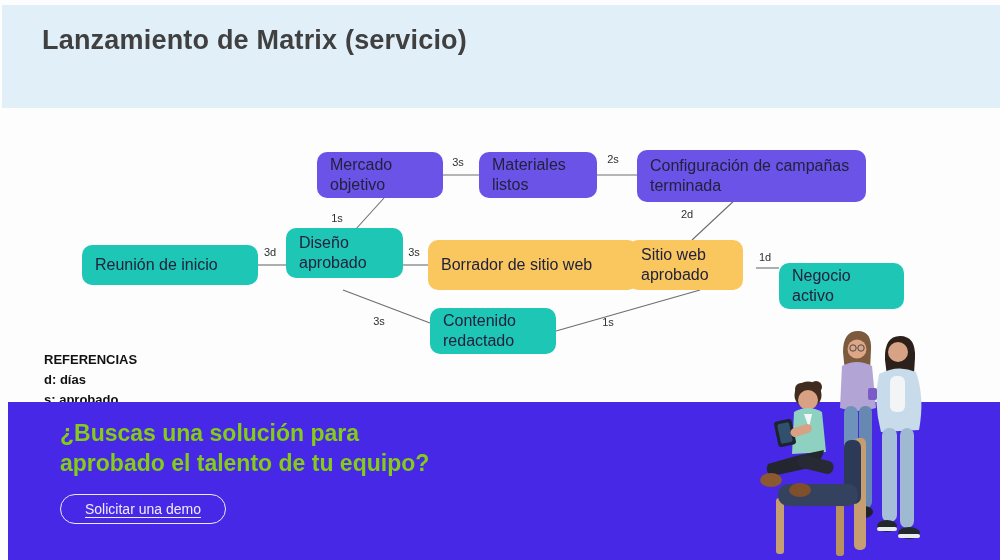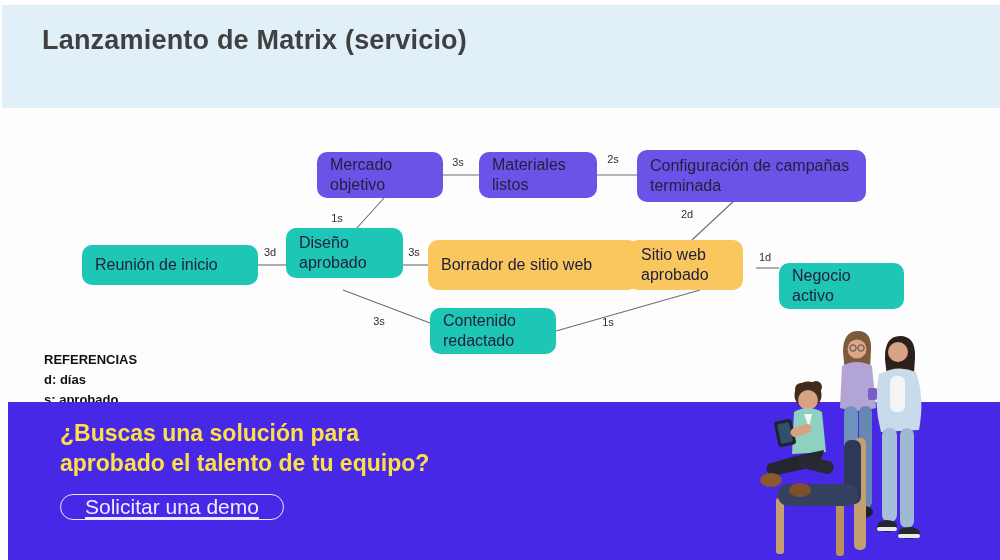--- a/index.html
+++ b/index.html
@@ -35,28 +35,28 @@
     position:absolute;left:44px;top:350px;
     font-size:13px;font-weight:700;color:#111;line-height:1.55;
   }
   
   .footer{
     position:absolute;left:8px;right:0;top:402px;bottom:0;
     background:#4728e6;
   }
   .footer-heading{
     position:absolute;left:52px;top:16px;
-    font-size:23px;font-weight:600;color:#fde047;line-height:1.32;
+    font-size:23px;font-weight:600;color:#84cc16;line-height:1.32;
   }
   .cta-button{
     position:absolute;left:52px;top:92px;
     background:transparent;border:1.5px solid #efe9f6;border-radius:18px;
-    padding:0 24px;cursor:pointer;
+    padding:6px 24px;cursor:pointer;
     font-family:"Liberation Sans",sans-serif;
-    font-size:21px;color:#f0eaff;text-decoration:underline;text-underline-offset:3px;
+    font-size:14px;color:#f0eaff;text-decoration:underline;text-underline-offset:3px;
   }
   
   .people{position:absolute;left:758px;top:328px;width:190px;height:230px;}
 </style>
 </head>
 <body>
 
 <div class="header">
   <div class="page-title">Lanzamiento de Matrix (servicio)</div>
 </div>

